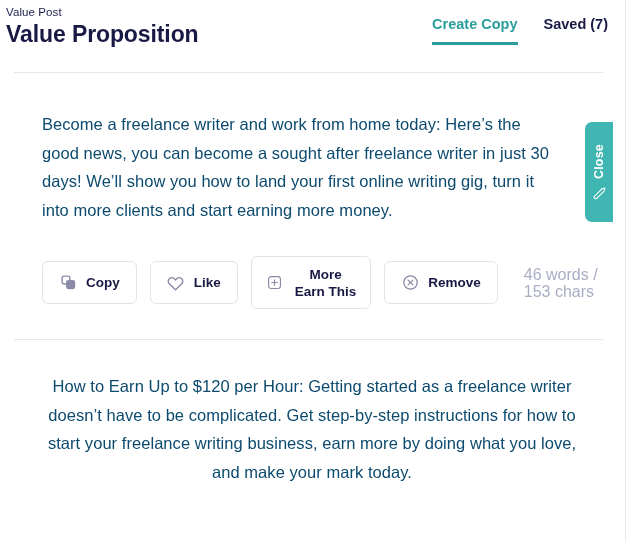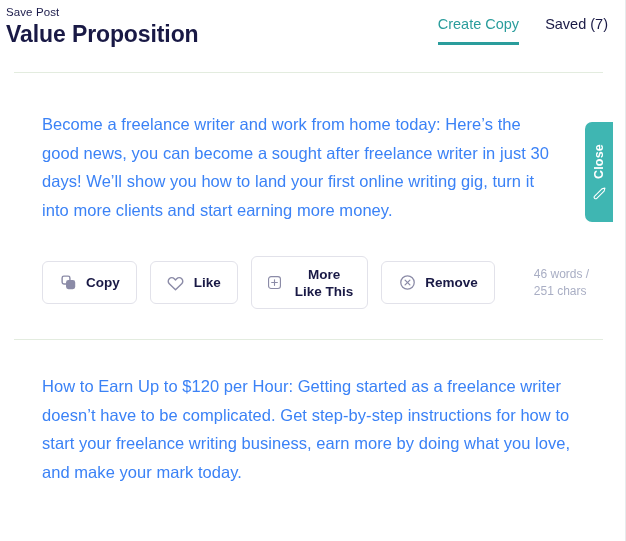--- a/index.html
+++ b/index.html
@@ -53,21 +53,21 @@
   #tabs {
     position: absolute;
     right: 17px;
     top: 15px;
     display: flex;
     align-items: flex-start;
     gap: 26px;
   }
   .tab {
     font-size: 14.5px;
-    font-weight: 400;
+    font-weight: 700;
     line-height: 19px;
     padding-bottom: 11px;
     cursor: pointer;
     white-space: nowrap;
     position: relative;
   }
   .tab.active {
     color: #2a9d9c;
   }
   .tab.active::after {
@@ -90,26 +90,26 @@
     margin: 0 22px 0 14px;
   }
   #divider-top { margin-top: 15px; }
 
   
   .result-block {
     padding: 0 30px 0 42px;
     box-sizing: border-box;
   }
   #block-1 { padding-top: 37px; }
-  #block-2 { padding-top: 32px; }
+  #block-2 { padding-top: 32px; text-align: center; }
 
   .copy-text {
     font-size: 16.5px;
     line-height: 28.5px;
-    color: #3b82f6;
+    color: #0c4a6e;
     margin: 0;
     max-width: 520px;
     letter-spacing: 0.05px;
   }
   #copy-text-2 { max-width: 540px; }
 
   
   #action-bar {
     display: flex;
     align-items: center;
@@ -149,22 +149,22 @@
   .btn-icon {
     display: inline-flex;
     align-items: center;
     justify-content: center;
     width: 18px;
     height: 18px;
     flex: 0 0 auto;
     color: #8b8ba7;
   }
   #word-count {
-    margin-left: 26px;
-    font-size: 12px;
+    margin-left: 13px;
+    font-size: 16px;
     line-height: 17px;
     color: #a9aec4;
     white-space: nowrap;
   }
 
   
   #close-tab {
     position: absolute;
     right: 12px;
     top: 122px;
@@ -195,21 +195,21 @@
     align-items: center;
     justify-content: center;
   }
 </style>
 </head>
 <body>
 
 <div id="app">
 
   <div id="header">
-    <div id="eyebrow">Save Post</div>
+    <div id="eyebrow">Value Post</div>
     <div id="page-title">Value Proposition</div>
 
     <div id="tabs">
       <div class="tab active">
         <span>Create Copy</span>
       </div>
       <div class="tab inactive">
         <span>Saved (7)</span>
       </div>
     </div>
@@ -253,38 +253,38 @@
       <button class="action-btn" id="btn-more-like-this">
         <span class="btn-icon">
           <svg width="15" height="15" viewBox="0 0 24 24" fill="none" stroke="currentColor" stroke-width="1.8" stroke-linecap="round" stroke-linejoin="round">
             <rect x="2.5" y="2.5" width="19" height="19" rx="4"></rect>
             <line x1="12" y1="7.5" x2="12" y2="16.5"></line>
             <line x1="7.5" y1="12" x2="16.5" y2="12"></line>
           </svg>
         </span>
         <span class="btn-label-stack">
           <span>More</span>
-          <span>Like This</span>
+          <span>Earn This</span>
         </span>
       </button>
 
       <button class="action-btn" id="btn-remove">
         <span class="btn-icon">
           <svg width="17" height="17" viewBox="0 0 24 24" fill="none" stroke="currentColor" stroke-width="1.8" stroke-linecap="round" stroke-linejoin="round">
             <circle cx="12" cy="12" r="9.5"></circle>
             <line x1="8.6" y1="8.6" x2="15.4" y2="15.4"></line>
             <line x1="15.4" y1="8.6" x2="8.6" y2="15.4"></line>
           </svg>
         </span>
         <span>Remove</span>
       </button>
 
       <div id="word-count">
         <div>46 words /</div>
-        <div>251 chars</div>
+        <div>153 chars</div>
       </div>
 
     </div>
   </div>
 
   <div class="divider" id="divider-mid" style="margin-top:30px;"></div>
 
   <div class="result-block" id="block-2">
     <p class="copy-text" id="copy-text-2"> How to Earn Up to $120 per Hour: Getting started as a freelance writer doesn’t have to be complicated. Get step-by-step instructions for how to start your freelance writing business, earn more by doing what you love, and make your mark today.</p>
   </div>

